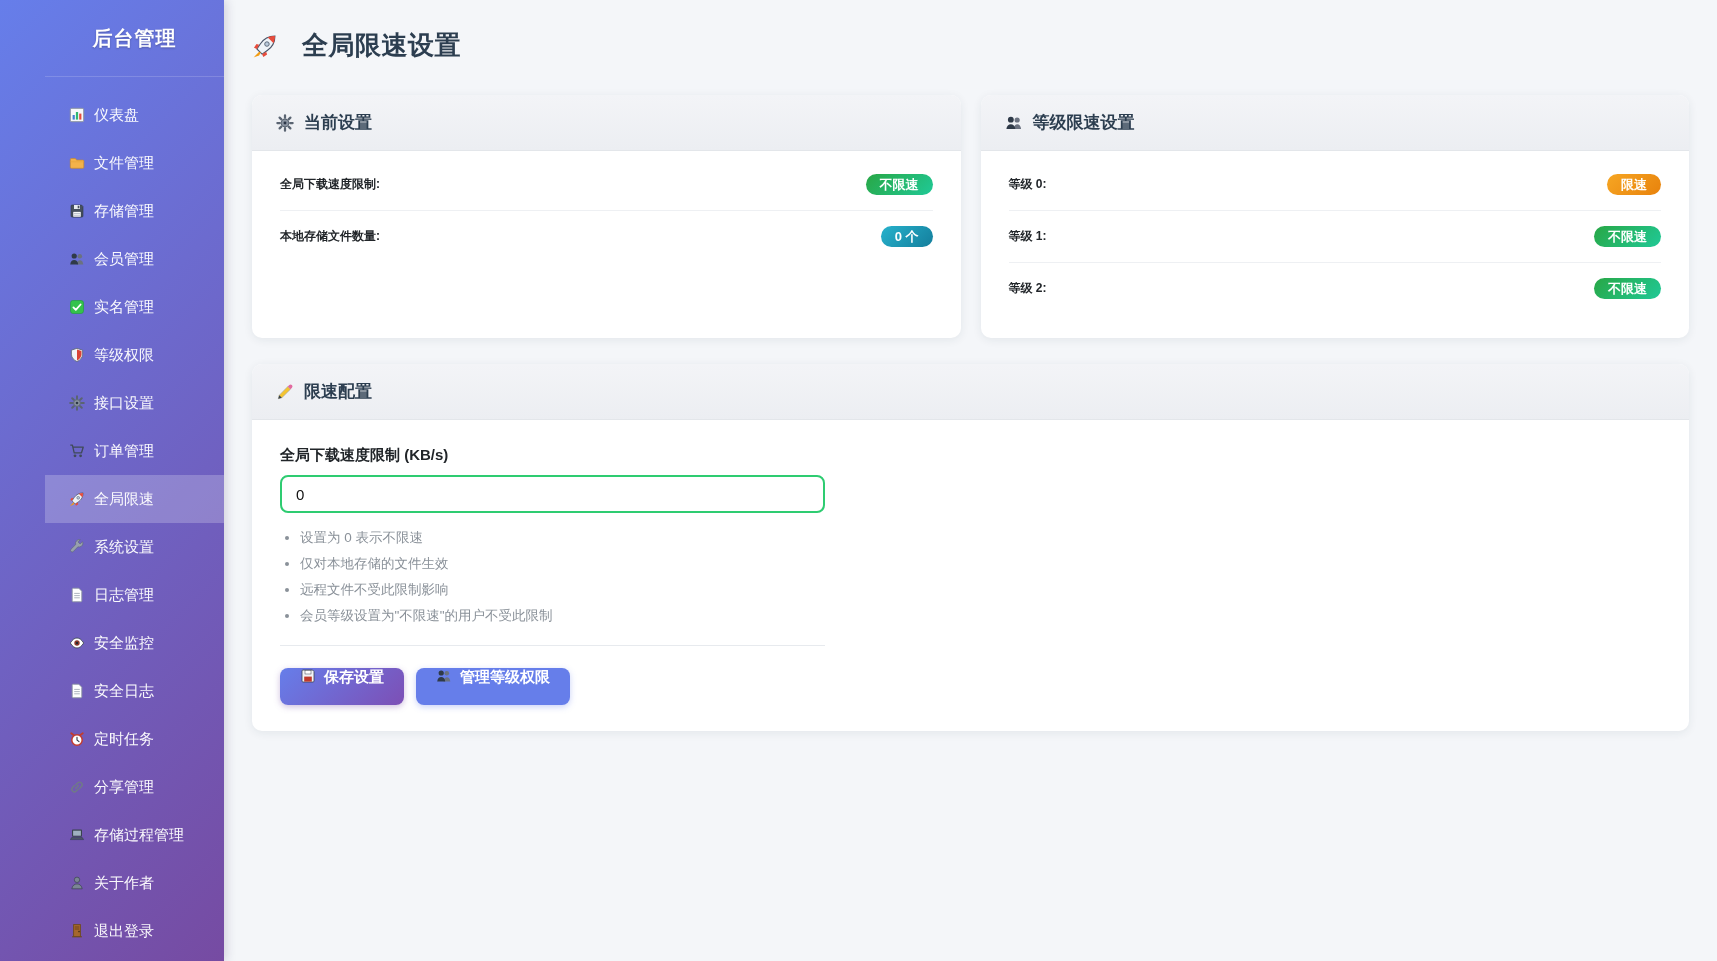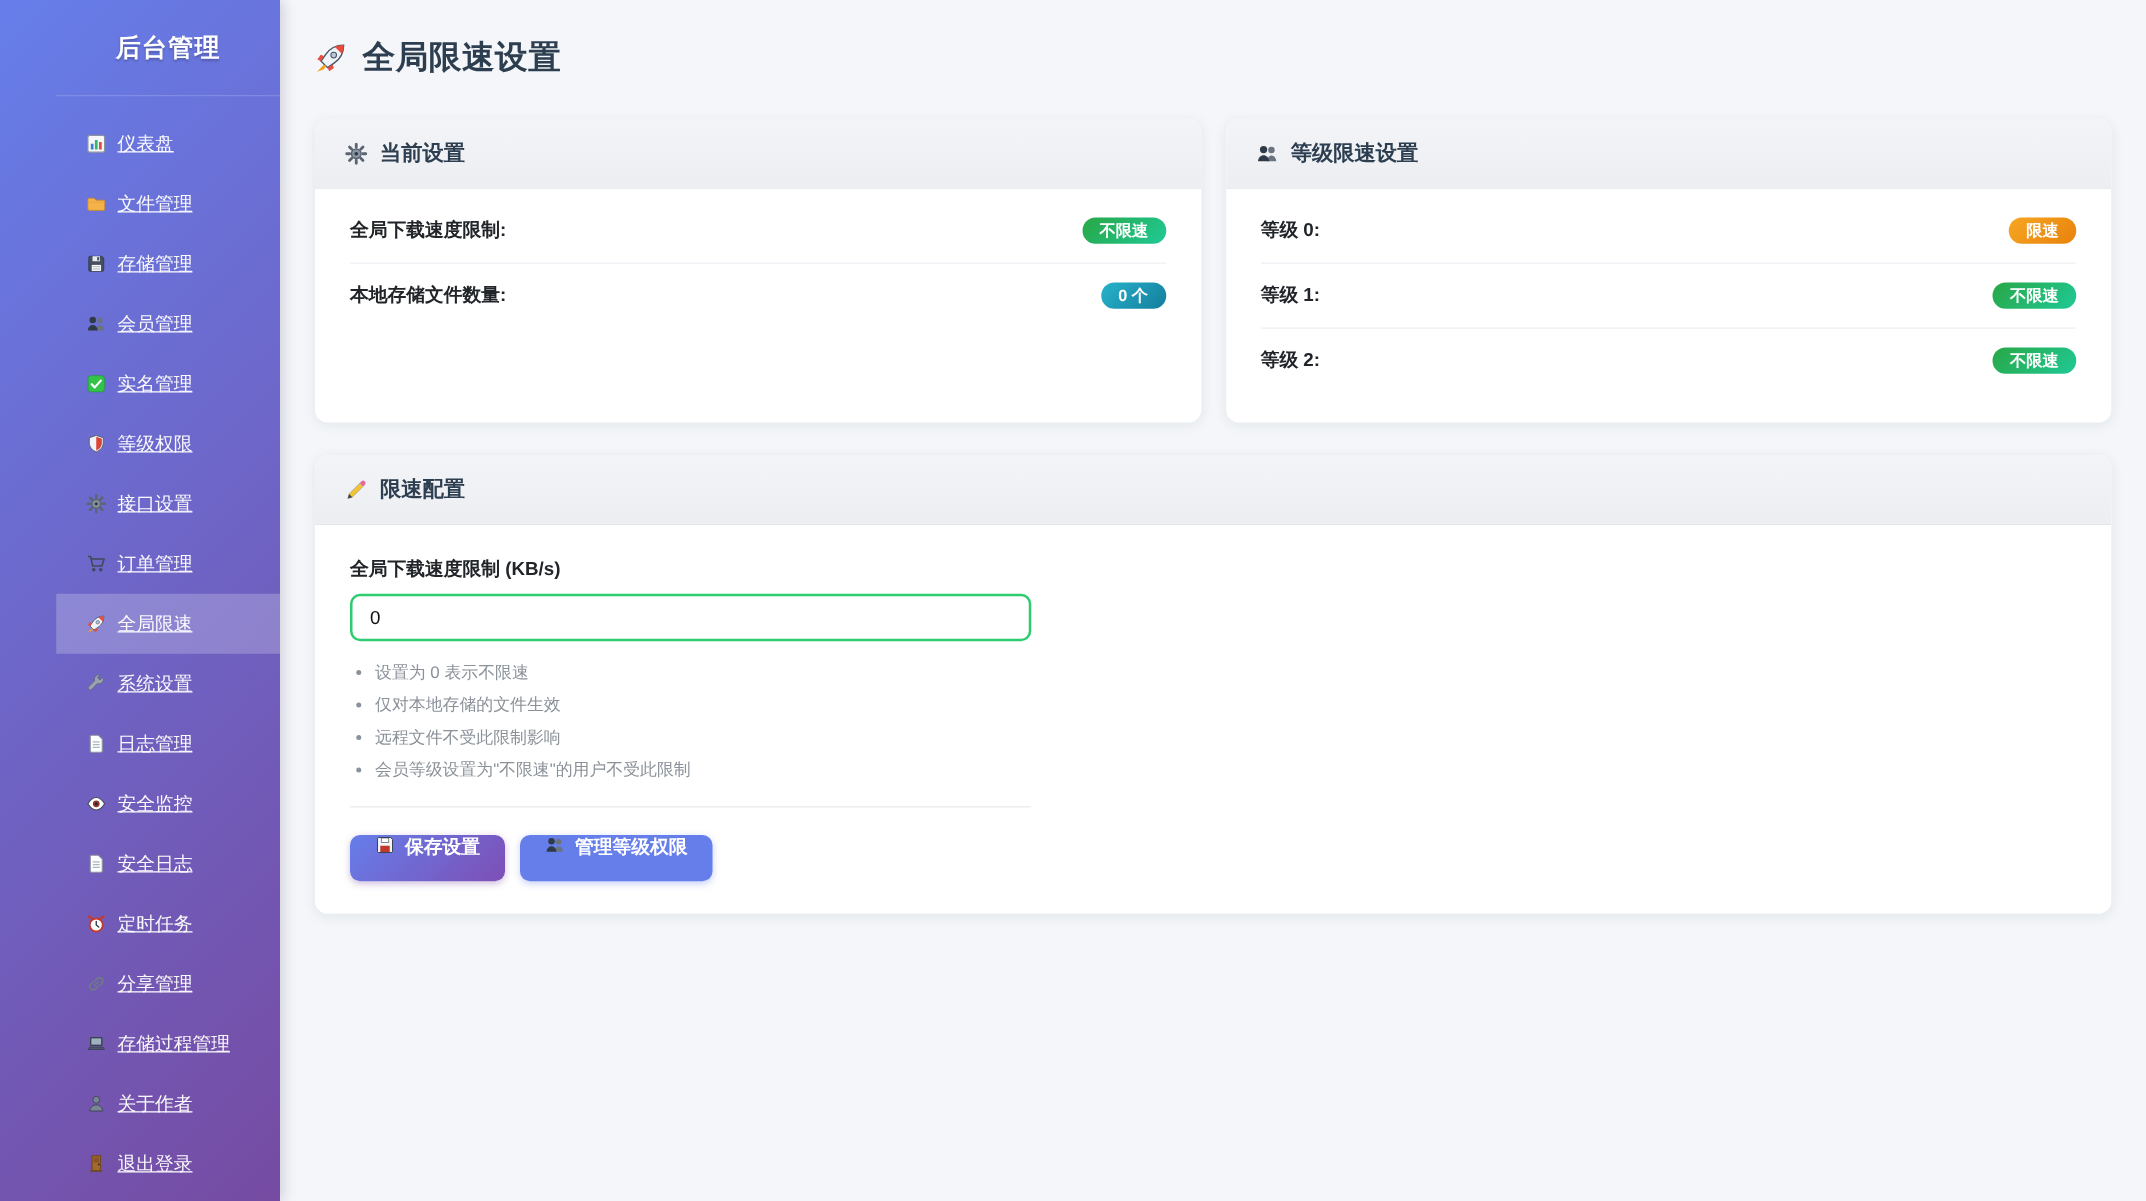--- a/index.html
+++ b/index.html
@@ -14,52 +14,52 @@
     width:224px; min-width:224px; height:961px;
     background:linear-gradient(135deg,#667eea 0%,#764ba2 100%);
     color:#fff; box-shadow:2px 0 10px rgba(40,30,80,.18);padding-left:45px;
   }
   .sidebar-title {
     height:77px; display:flex; align-items:center; justify-content:center;
     font-size:20px; font-weight:bold; letter-spacing:1px;
     border-bottom:1px solid rgba(255,255,255,.16);
     text-shadow:0 1px 2px rgba(0,0,0,.25);
   }
-  .nav { padding-top:14px;text-decoration:underline; }
+  .nav { padding-top:14px; }
   .nav-item {
     height:48px; display:flex; align-items:center; gap:9px;
     padding:0 10px 0 24px; font-size:15px; cursor:pointer;
     color:rgba(255,255,255,.96); white-space:nowrap;
   }
   .nav-item.active { background:rgba(255,255,255,.22); }
   .ic { width:16px; height:16px; flex:none; }
   
   .main { flex:1; padding:28px 28px 0 28px; }
-  .page-header { display:flex; align-items:center; gap:12px; margin:0 0 32px 0; }
+  .page-header { display:flex; align-items:center; gap:24px; margin:0 0 32px 0; }
   .page-header h1 { margin:0; font-size:26px; font-weight:700; color:#2c3e50; letter-spacing:.5px; }
   .ic-title { width:26px; height:26px; }
   .cards-row { display:grid; grid-template-columns:1fr 1fr; gap:20px; }
   .card {
     background:#fff; border-radius:10px; overflow:hidden;
     box-shadow:0 2px 10px rgba(31,45,61,.08);
   }
   .card-header {
     display:flex; align-items:center; gap:10px; padding:16px 24px;
     background:linear-gradient(180deg,#f3f4f7 0%,#eceef2 100%);
     border-bottom:1px solid #e3e6ea;
     font-size:17px; font-weight:700; color:#2c3e50;
   }
   .ic-h { width:18px; height:18px; }
   .card-body { padding:8px 28px 24px 28px; }
   .info-row {
     display:flex; align-items:center; justify-content:space-between;
     padding:15px 0; border-bottom:1px solid #eef0f3;
   }
   .info-row:last-child { border-bottom:none; }
-  .info-label { font-size:15px; font-weight:700; color:#212529; }
+  .info-label { font-size:12px; font-weight:700; color:#212529; }
   .badge {
     color:#fff; font-size:13px; font-weight:700; line-height:1;
     padding:4px 14px; border-radius:999px; white-space:nowrap;
   }
   .badge-green  { background:linear-gradient(135deg,#28a745,#20c997); }
   .badge-cyan   { background:linear-gradient(135deg,#27b2cc,#147e9c); }
   .badge-orange { background:linear-gradient(135deg,#f6a623,#e8820c); }
   
   .config-card { margin-top:26px; }
   .config-body { padding:26px 28px; }

